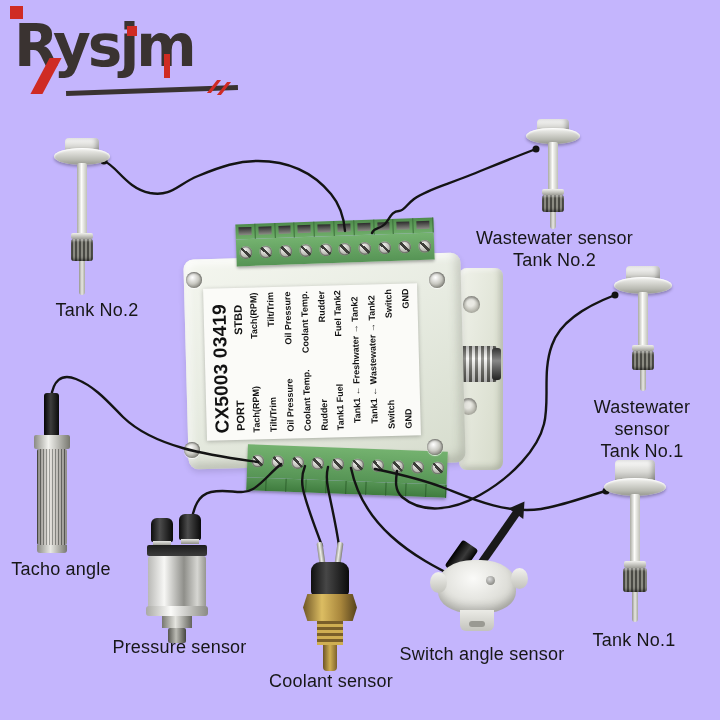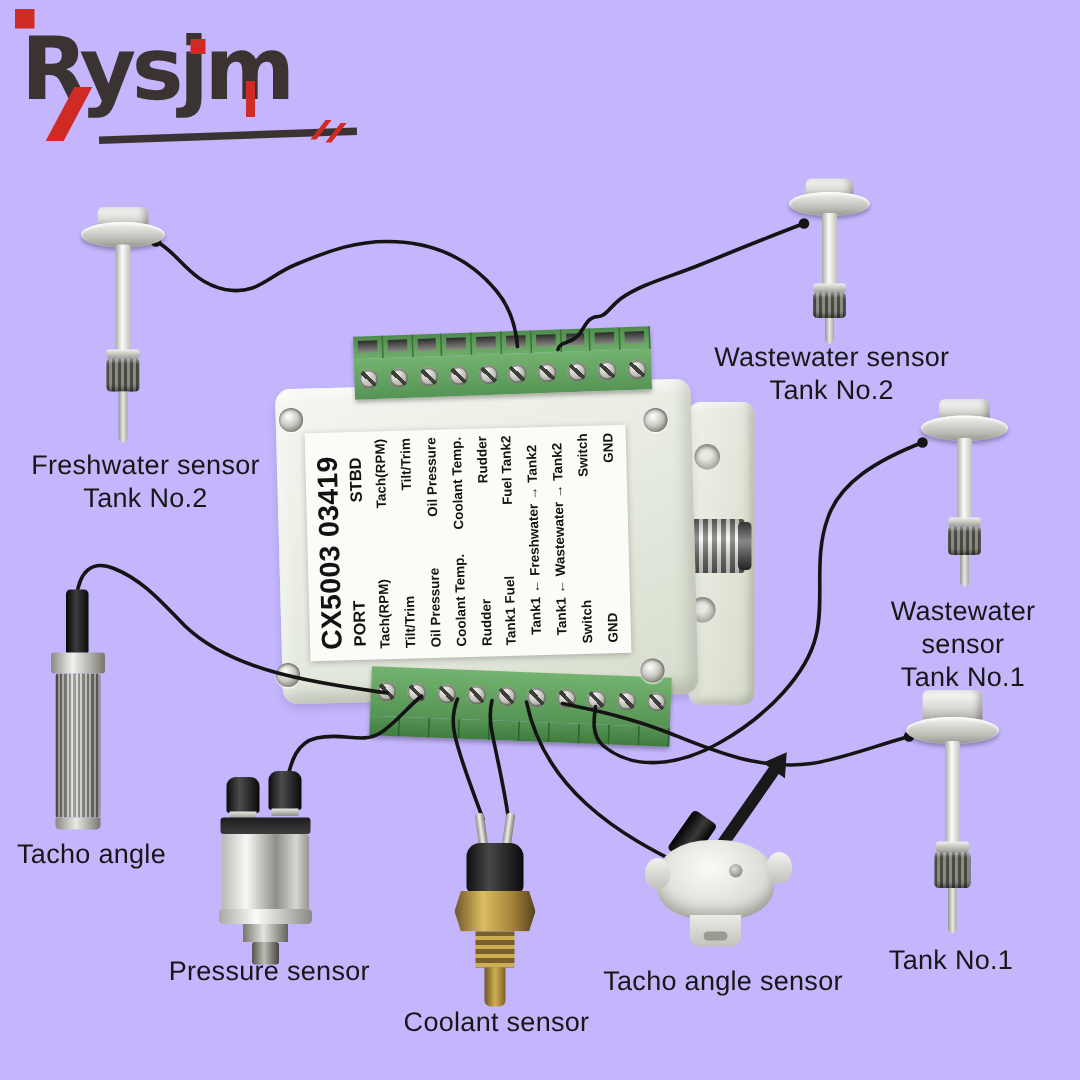--- a/index.html
+++ b/index.html
@@ -370,21 +370,20 @@
     <div class="r-arm"></div>
     <div class="r-clamp"></div>
     <div class="r-body"></div>
     <div class="r-bump" style="left:6px;top:72px;"></div>
     <div class="r-bump" style="left:87px;top:68px;"></div>
     <div class="r-screw"></div>
     <div class="r-base"></div>
   </div>
 
   <div class="slabel" style="left:6px;top:299px;width:182px;">
-    <div>Freshwater sensor</div>
     <div>Tank No.2</div>
   </div>
   <div class="slabel" style="left:472px;top:227px;width:165px;">
     <div>Wastewater sensor</div>
     <div>Tank No.2</div>
   </div>
   <div class="slabel" style="left:566px;top:396px;width:152px;">
     <div>Wastewater sensor</div>
     <div>Tank No.1</div>
   </div>
@@ -394,16 +393,16 @@
   <div class="slabel" style="left:2px;top:558px;width:118px;">
     <div>Tacho angle</div>
   </div>
   <div class="slabel" style="left:112px;top:636px;width:135px;">
     <div>Pressure sensor</div>
   </div>
   <div class="slabel" style="left:262px;top:670px;width:138px;">
     <div>Coolant sensor</div>
   </div>
   <div class="slabel" style="left:398px;top:643px;width:168px;">
-    <div>Tacho angle sensor</div>
+    <div>Switch angle sensor</div>
   </div>
 
 </div>
 
 </body></html>

